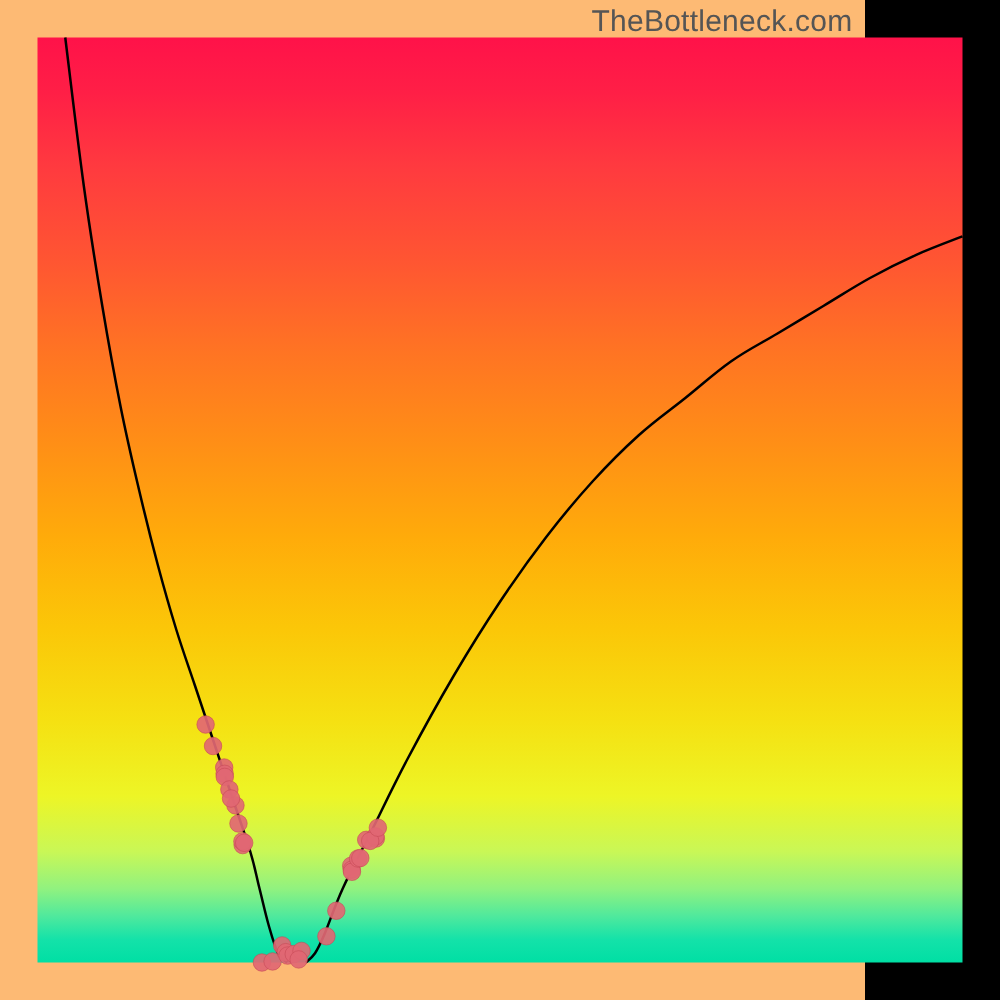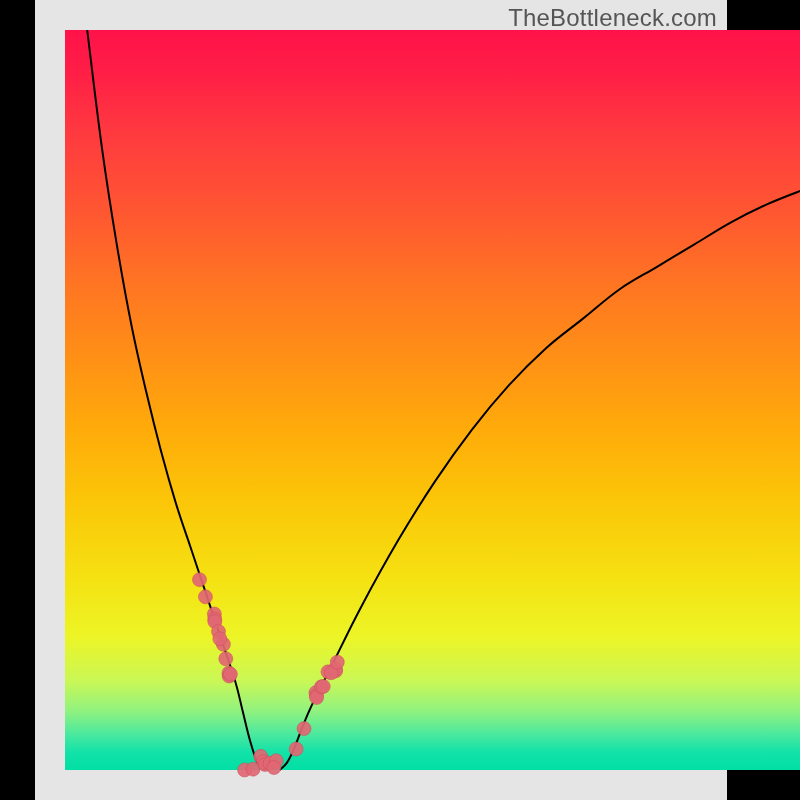--- a/index.html
+++ b/index.html
@@ -8,22 +8,21 @@
     width: 800px;
     height: 800px;
     background: #000;
     font-family: Arial, Helvetica, sans-serif;
     overflow: hidden;
   }
   .stage {
     position: relative;
     width: 692px;
     height: 800px;
-    background: #e5e5e5;
-    margin-left: 35px;
+    background: #fdba74;
   }
   .plot {
     position: absolute;
     left: 30px;
     top: 30px;
     width: 740px;
     height: 740px;
     background: linear-gradient(to bottom,
       #ff1249 0%,
       #ff1f46 6%,

